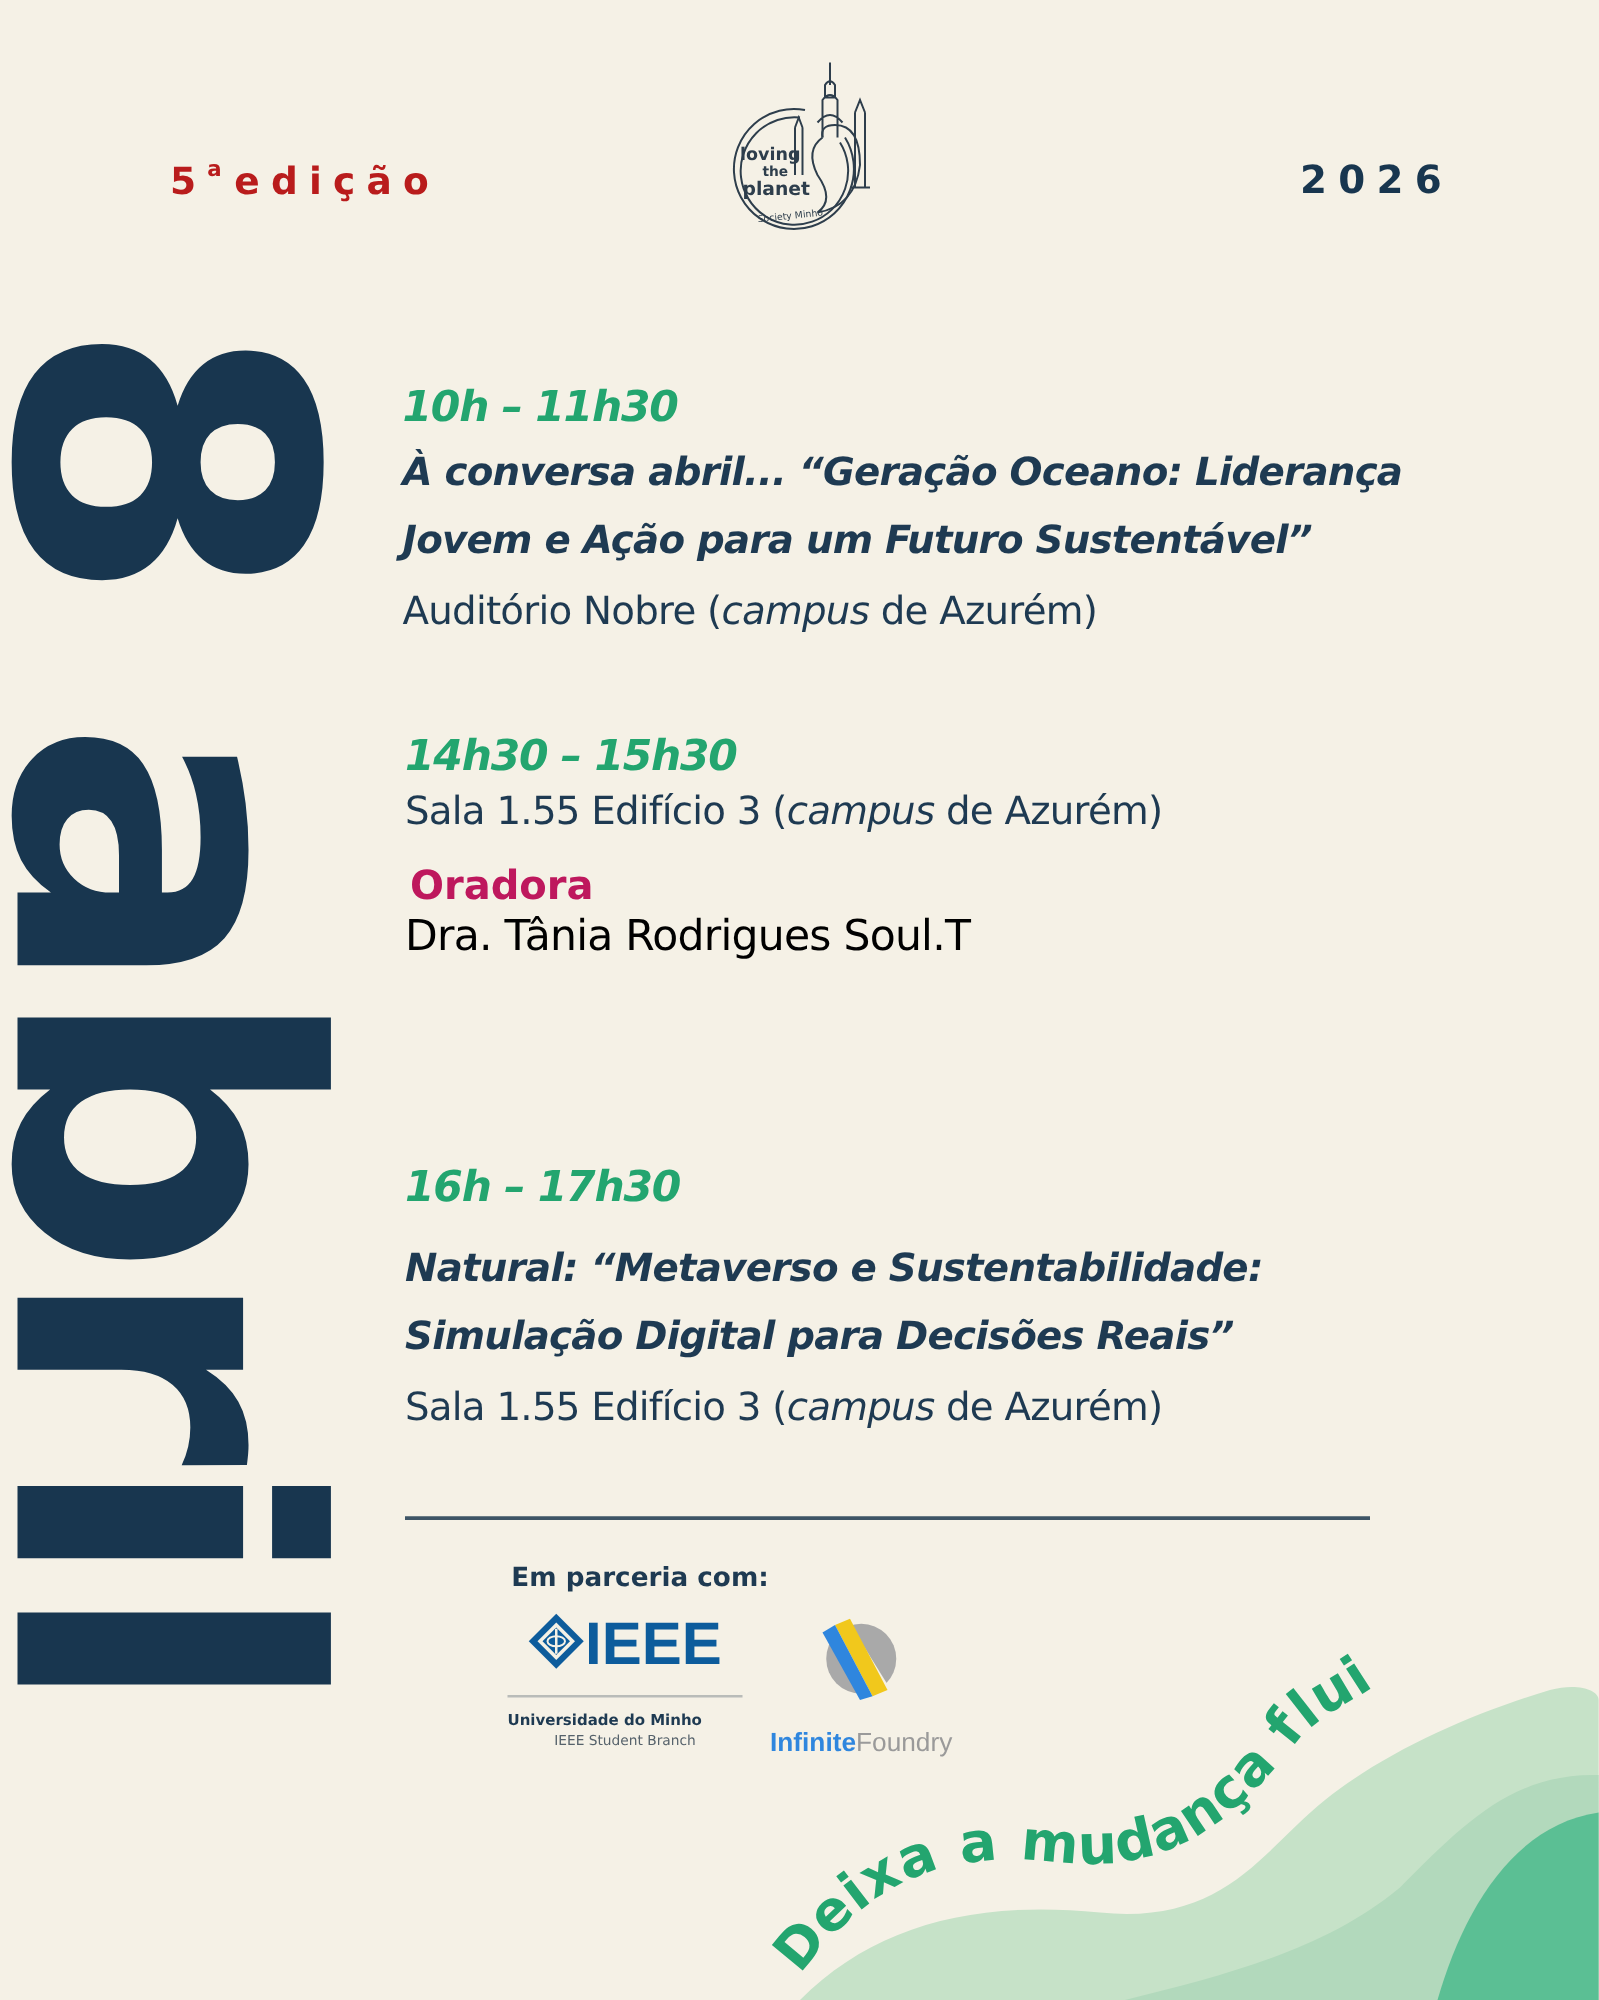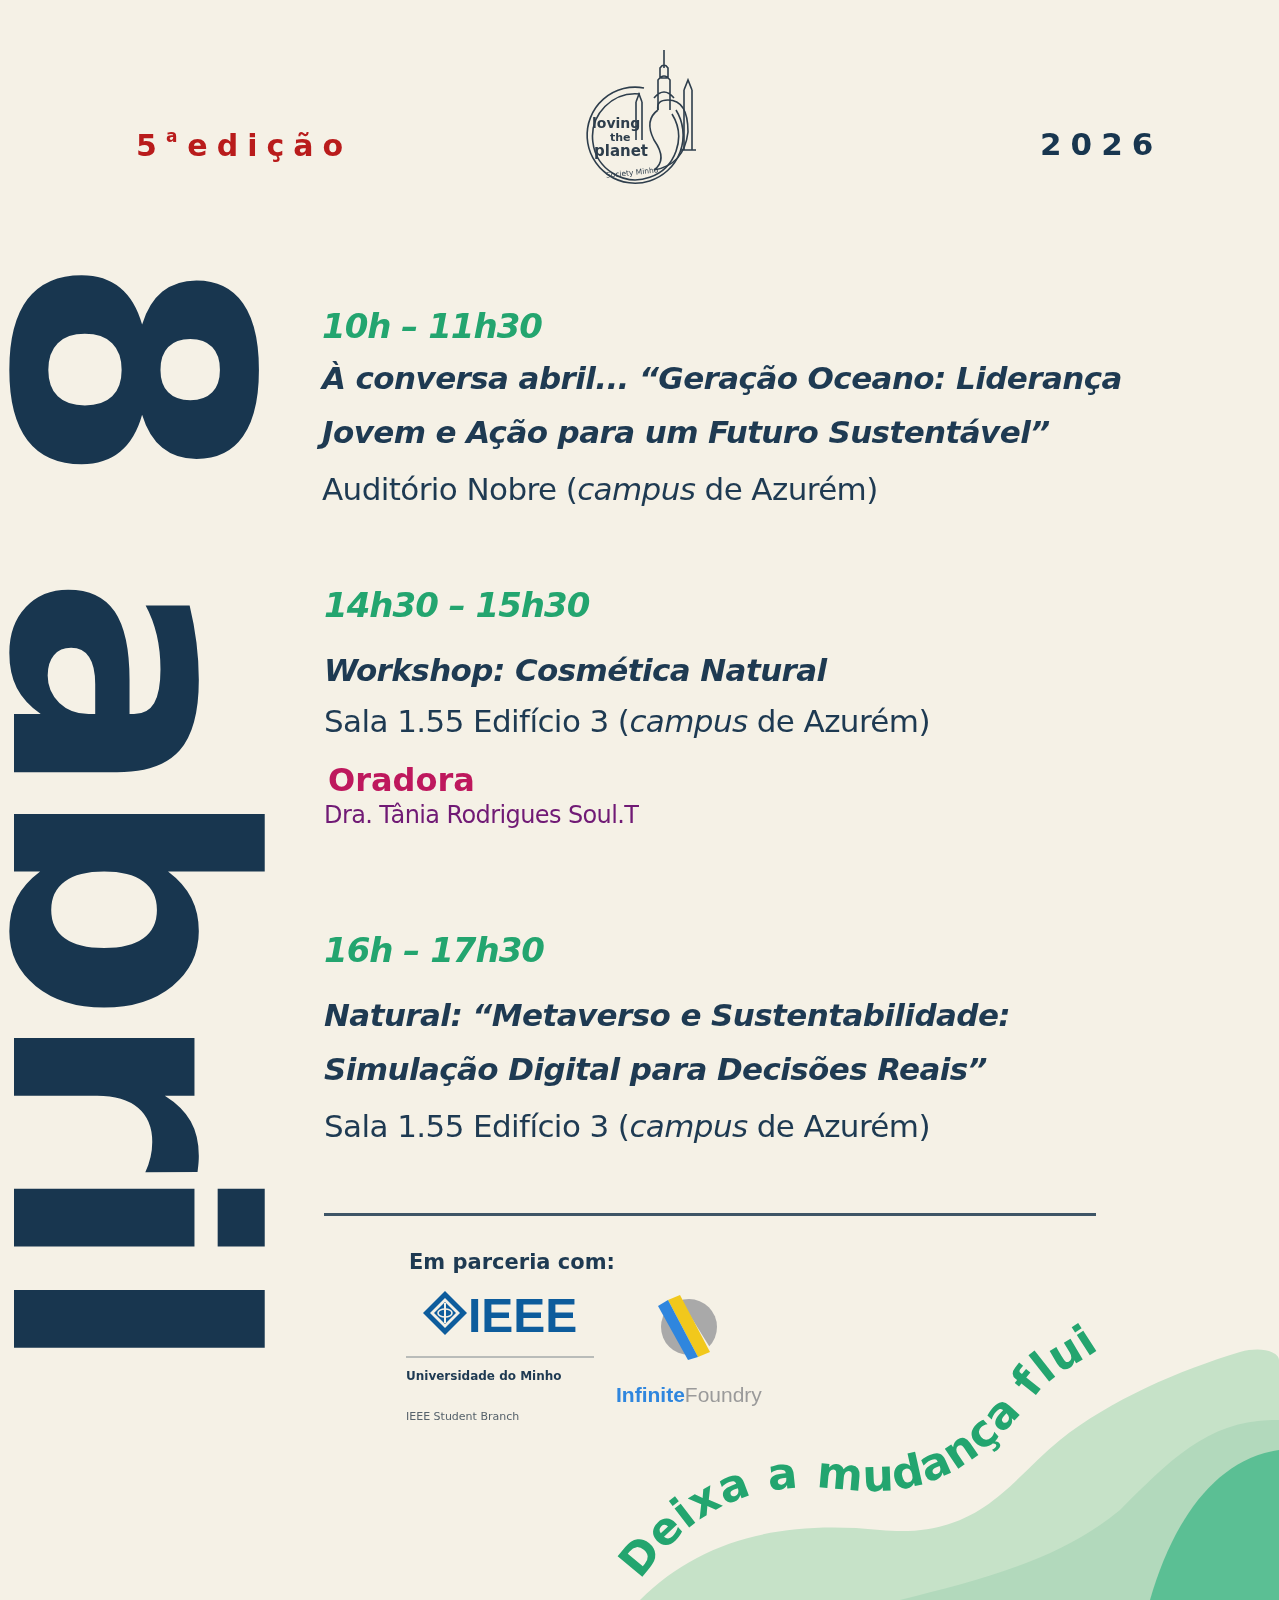--- a/index.html
+++ b/index.html
@@ -14,30 +14,30 @@
 
   .bigdate { left:8px; top:255px; width:240px; height:1225px; }
   .bigdate-text { position:absolute; left:0; top:0; width:1225px; height:240px; transform-origin:0 0; transform:translate(240px,0) rotate(90deg);
      font-family:"DejaVu Sans", sans-serif; font-weight:bold; font-size:330px; line-height:240px; color:#18364f; letter-spacing:-12px; white-space:nowrap; }
 
   .time { font-size:34px; font-style:italic; font-weight:bold; color:#23a56f; letter-spacing:-1px; }
   .title { font-size:31px; font-style:italic; font-weight:bold; color:#1e3a52; line-height:54px; letter-spacing:-0.6px; }
   .place { font-size:31px; color:#1e3a52; letter-spacing:-0.6px; }
   .place i { font-style:italic; }
   .label { font-size:32px; font-weight:bold; color:#be185d; }
-  .speaker { font-size:24px; color:#701a75; letter-spacing:-0.6px; }
+  .speaker { font-size:34px; color:#000000; letter-spacing:-0.6px; }
 
   .divider { left:324px; top:1213px; width:772px; height:3px; background:#3e5566; }
 
   .partner-label { left:409px; top:1250px; font-size:21px; font-weight:bold; color:#1e3a52; }
   .ieee { left:406px; top:1290px; width:188px; height:115px; }
   .ieee-text { position:absolute; left:62px; top:-2px; font-size:48px; font-weight:bold; color:#0d5c9c; letter-spacing:0; font-family:"Liberation Sans", sans-serif; }
   .ieee-rule { position:absolute; left:0; top:66px; width:188px; height:2px; background:#b9bcb9; }
   .ieee-uni { position:absolute; left:0; width:188px; top:79px; text-align:left; font-size:12px; font-weight:bold; color:#1e3a52; }
-  .ieee-branch { position:absolute; left:0; width:188px; top:96px; font-size:11px; color:#56626b;margin-top:24px; }
+  .ieee-branch { position:absolute; left:0; width:188px; top:96px; text-align:center; font-size:11px; color:#56626b; }
 
   .ifound { left:612px; top:1290px; width:160px; height:100px; }
   .ifound-text { position:absolute; left:4px; top:77px; font-size:21px; font-family:"Liberation Sans", sans-serif; white-space:nowrap;margin-top:16px; }
   .ifound-text .b { color:#2f86de; font-weight:bold; }
   .ifound-text .g { color:#9a9a9a; }
 
   .waves { left:0; top:0; width:1279px; height:1600px; pointer-events:none; }
   .slogan { left:0; top:0; width:1279px; height:1600px; }
 </style>
 </head>
@@ -73,23 +73,20 @@
   <div class="time">10h – 11h30</div>
   <div class="title" style="margin-top:5px;">
     <div>À conversa abril... “Geração Oceano: Liderança</div>
     <div>Jovem e Ação para um Futuro Sustentável”</div>
   </div>
   <div class="place" style="margin-top:12px;"><span>Auditório Nobre (</span><i>campus</i><span> de Azurém)</span></div>
 </div>
 
 <div class="abs" style="left:324px; top:585px; width:800px;">
   <div class="time">14h30 – 15h30</div>
-  <div class="title" style="margin-top:18px;">
-    <div>Workshop: Cosmética Natural</div>
-  </div>
   <div class="place" style="margin-top:6px;"><span>Sala 1.55 Edifício 3 (</span><i>campus</i><span> de Azurém)</span></div>
   <div class="label" style="margin-top:22px; margin-left:4px;">Oradora</div>
   <div class="speaker" style="margin-top:2px;">Dra. Tânia Rodrigues Soul.T</div>
 </div>
 
 <div class="abs" style="left:324px; top:930px; width:820px;">
   <div class="time">16h – 17h30</div>
   <div class="title" style="margin-top:18px;">
     <div>Natural: “Metaverso e Sustentabilidade:</div>
     <div>Simulação Digital para Decisões Reais”</div>

